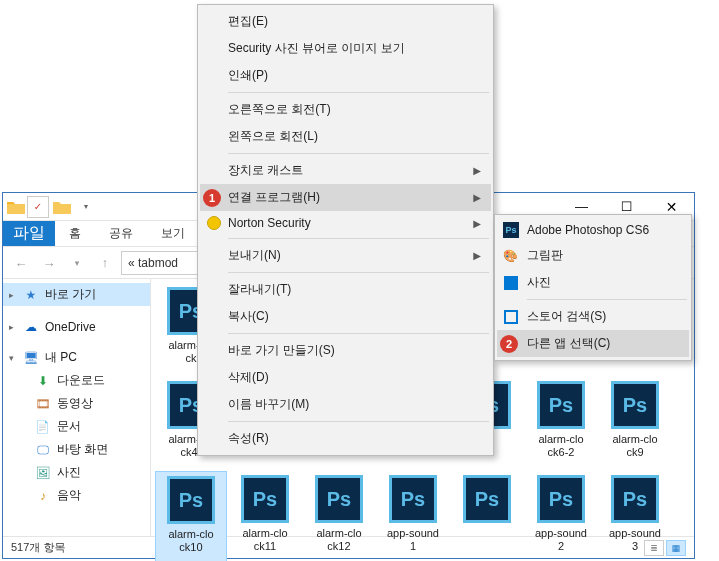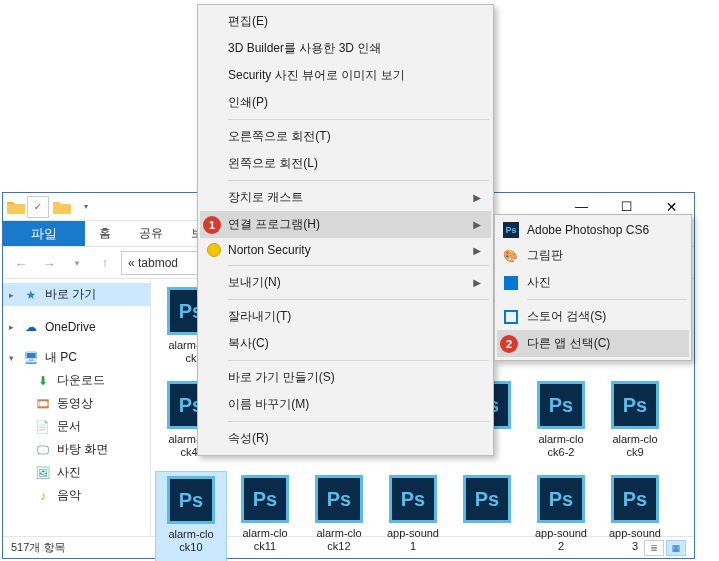--- a/index.html
+++ b/index.html
@@ -13,21 +13,21 @@
 .titlebar .qat { display: flex; align-items: center; padding: 0 4px; gap: 2px; }
 .titlebar .folder-small { width: 18px; height: 18px; display: flex; align-items: center; justify-content: center; }
 .titlebar .qat-item { width: 22px; height: 22px; border: 1px solid #ccc; display: flex; align-items: center; justify-content: center; font-size: 10px; }
 .titlebar .qat-folder { width: 22px; height: 22px; display: flex; align-items: center; justify-content: center; }
 .titlebar .win-controls { margin-left: auto; display: flex; }
 .titlebar .win-btn { width: 45px; height: 28px; display: flex; align-items: center; justify-content: center; font-size: 13px; }
 .titlebar .win-btn.close { font-size: 14px; }
 
 
 .ribbon { height: 26px; display: flex; align-items: stretch; background: #fff; border-bottom: 1px solid #e5e5e5; }
-.ribbon .file-tab { background: #1979ca; color: #fff; padding: 0 28px; display: flex; align-items: center; font-size: 13px; }
+.ribbon .file-tab { background: #1979ca; color: #fff; padding: 0 10px; display: flex; align-items: center; font-size: 16px; }
 .ribbon .tab { padding: 0 14px; display: flex; align-items: center; font-size: 12px; color: #333; }
 
 
 .addrbar { height: 32px; display: flex; align-items: center; padding: 2px 6px; gap: 4px; border-bottom: 1px solid #e5e5e5; }
 .addrbar .nav-arrow { width: 24px; height: 24px; display: flex; align-items: center; justify-content: center; color: #999; font-size: 13px; }
 .addrbar .addr-field { flex: 1; border: 1px solid #ccc; height: 24px; display: flex; align-items: center; padding: 0 6px; font-size: 12px; color: #333; }
 
 
 .content { display: flex; height: calc(100% - 28px - 26px - 32px - 22px); }
 .navpane { width: 148px; border-right: 1px solid #e5e5e5; overflow: hidden; padding-top: 4px; }
@@ -249,23 +249,20 @@
       <div class="view-icon active">▦</div>
     </div>
   </div>
 </div>
 
 <div class="ctxmenu main" id="ctx-main">
     <div class="mi">
       <span>편집(E)</span>
     </div>
     <div class="mi">
-      <span>3D Builder를 사용한 3D 인쇄</span>
-    </div>
-    <div class="mi">
       <span>Security 사진 뷰어로 이미지 보기</span>
     </div>
     <div class="mi">
       <span>인쇄(P)</span>
     </div>
     <div class="sep"></div>
     <div class="mi">
       <span>오른쪽으로 회전(T)</span>
     </div>
     <div class="mi">
@@ -298,20 +295,23 @@
       <span>잘라내기(T)</span>
     </div>
     <div class="mi">
       <span>복사(C)</span>
     </div>
     <div class="sep"></div>
     <div class="mi">
       <span>바로 가기 만들기(S)</span>
     </div>
     <div class="mi">
+      <span>삭제(D)</span>
+    </div>
+    <div class="mi">
       <span>이름 바꾸기(M)</span>
     </div>
     <div class="sep"></div>
     <div class="mi">
       <span>속성(R)</span>
     </div>
   </div>
 
 <div class="ctxmenu sub" id="ctx-sub">
     <div class="mi">

